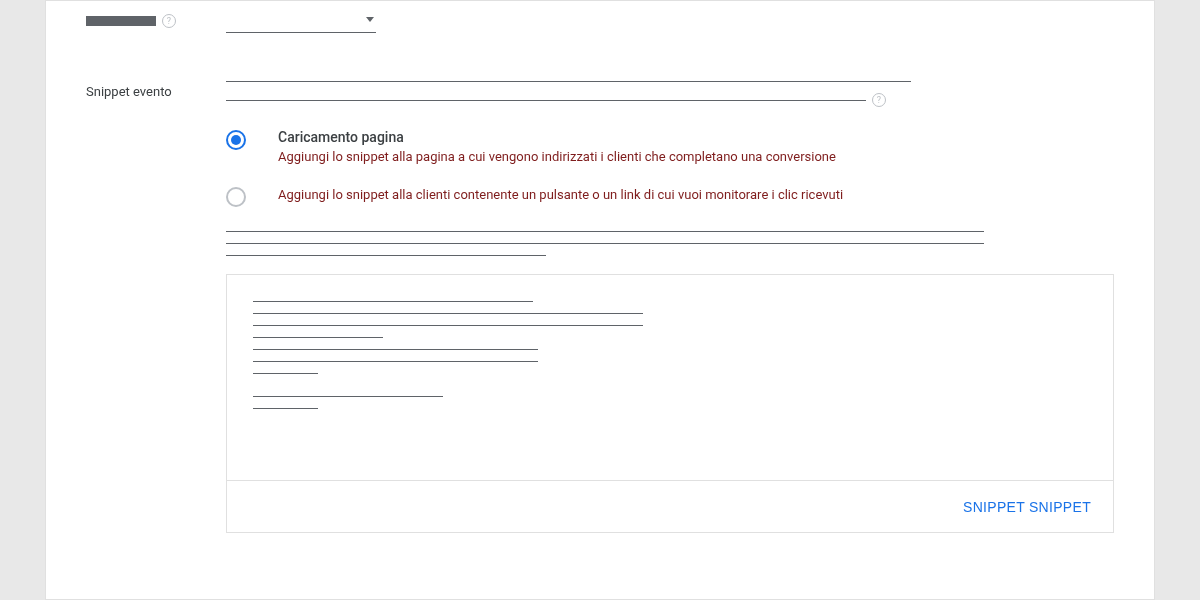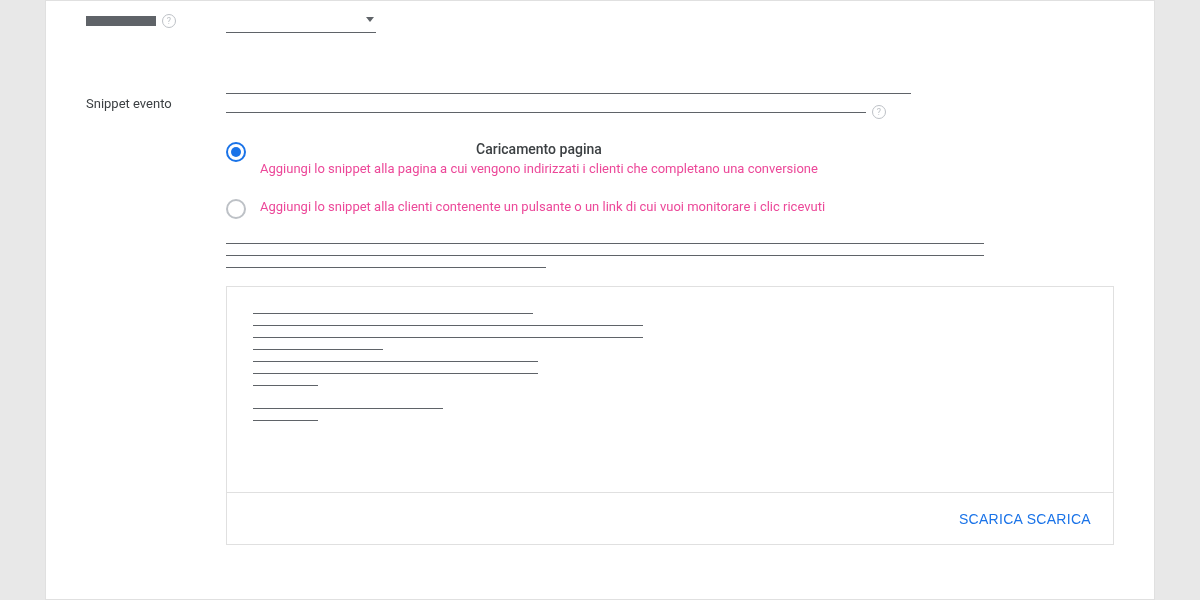--- a/index.html
+++ b/index.html
@@ -79,24 +79,23 @@
   }
   .line-group {
     display: flex;
     align-items: center;
     gap: 6px;
     margin-bottom: 22px;
   }
   .radio-row {
     display: flex;
     align-items: flex-start;
-    gap: 14px;
+    gap: 32px;
     margin-bottom: 20px;
     cursor: pointer;
-    text-align: center;
   }
   .radio {
     width: 20px;
     height: 20px;
     border: 2px solid #bdc1c6;
     border-radius: 50%;
     flex-shrink: 0;
     margin-top: 1px;
     display: flex;
     align-items: center;
@@ -113,21 +112,21 @@
     border-radius: 50%;
   }
   .radio-title {
     font-size: 14px;
     color: #3c4043;
     font-weight: 500;
     margin-bottom: 3px;
   }
   .radio-desc {
     font-size: 13px;
-    color: #ec4899;
+    color: #7f1d1d;
     line-height: 1.4;
   }
   .code-box {
     border: 1px solid #e0e0e0;
     margin-top: 18px;
   }
   .code-body {
     padding: 26px 26px 60px 26px;
   }
   .code-line {
@@ -164,21 +163,21 @@
       <span class="redacted-bar"></span>
       <span class="help-icon">?</span>
     </div>
     <div class="content-col">
       <div class="dropdown">
         <span class="arrow"></span>
       </div>
     </div>
   </div>
 
-  <div class="row" style="margin-top:56px;">
+  <div class="row" style="margin-top:44px;">
     <div class="label-col">Snippet evento</div>
     <div class="content-col">
 
       <div class="line-text" style="width:685px;"></div>
       <div class="line-group">
         <div class="line-text" style="width:640px; margin-bottom:0;"></div>
         <span class="help-icon">?</span>
       </div>
 
       <div class="radio-row">
@@ -208,20 +207,20 @@
           <div class="code-line" style="width:390px;"></div>
           <div class="code-line" style="width:390px;"></div>
           <div class="code-line" style="width:130px;"></div>
           <div class="code-line" style="width:285px;"></div>
           <div class="code-line" style="width:285px;"></div>
           <div class="code-line" style="width:65px;"></div>
           <div class="code-line" style="width:190px; margin-top:22px;"></div>
           <div class="code-line" style="width:65px;"></div>
         </div>
         <div class="code-footer">
-          <button class="download-btn">SCARICA SCARICA</button>
+          <button class="download-btn">SNIPPET SNIPPET</button>
         </div>
       </div>
 
     </div>
   </div>
 
 </div>
 
 </body></html>

